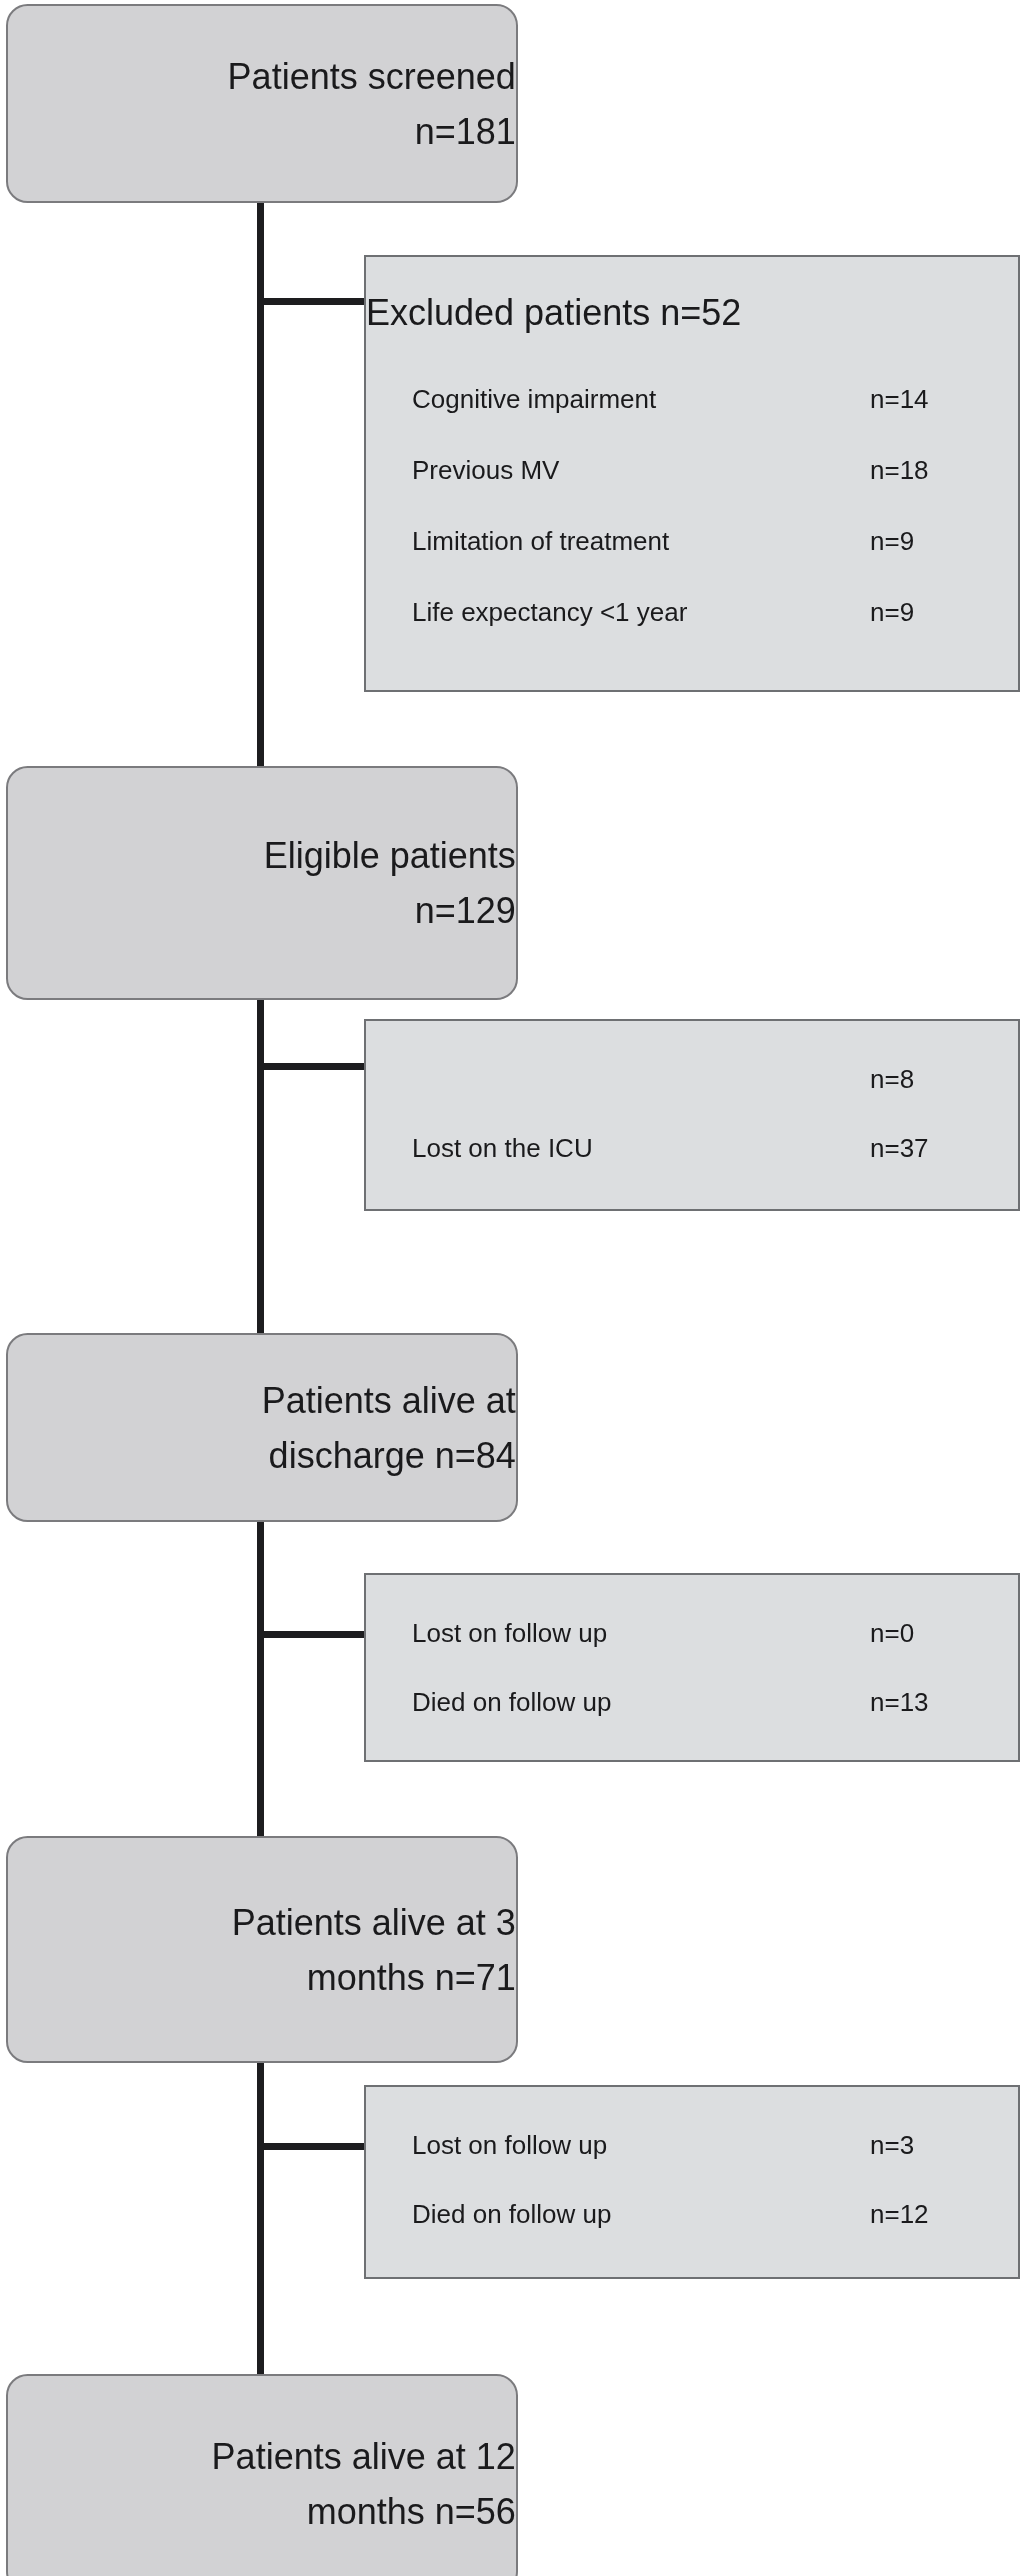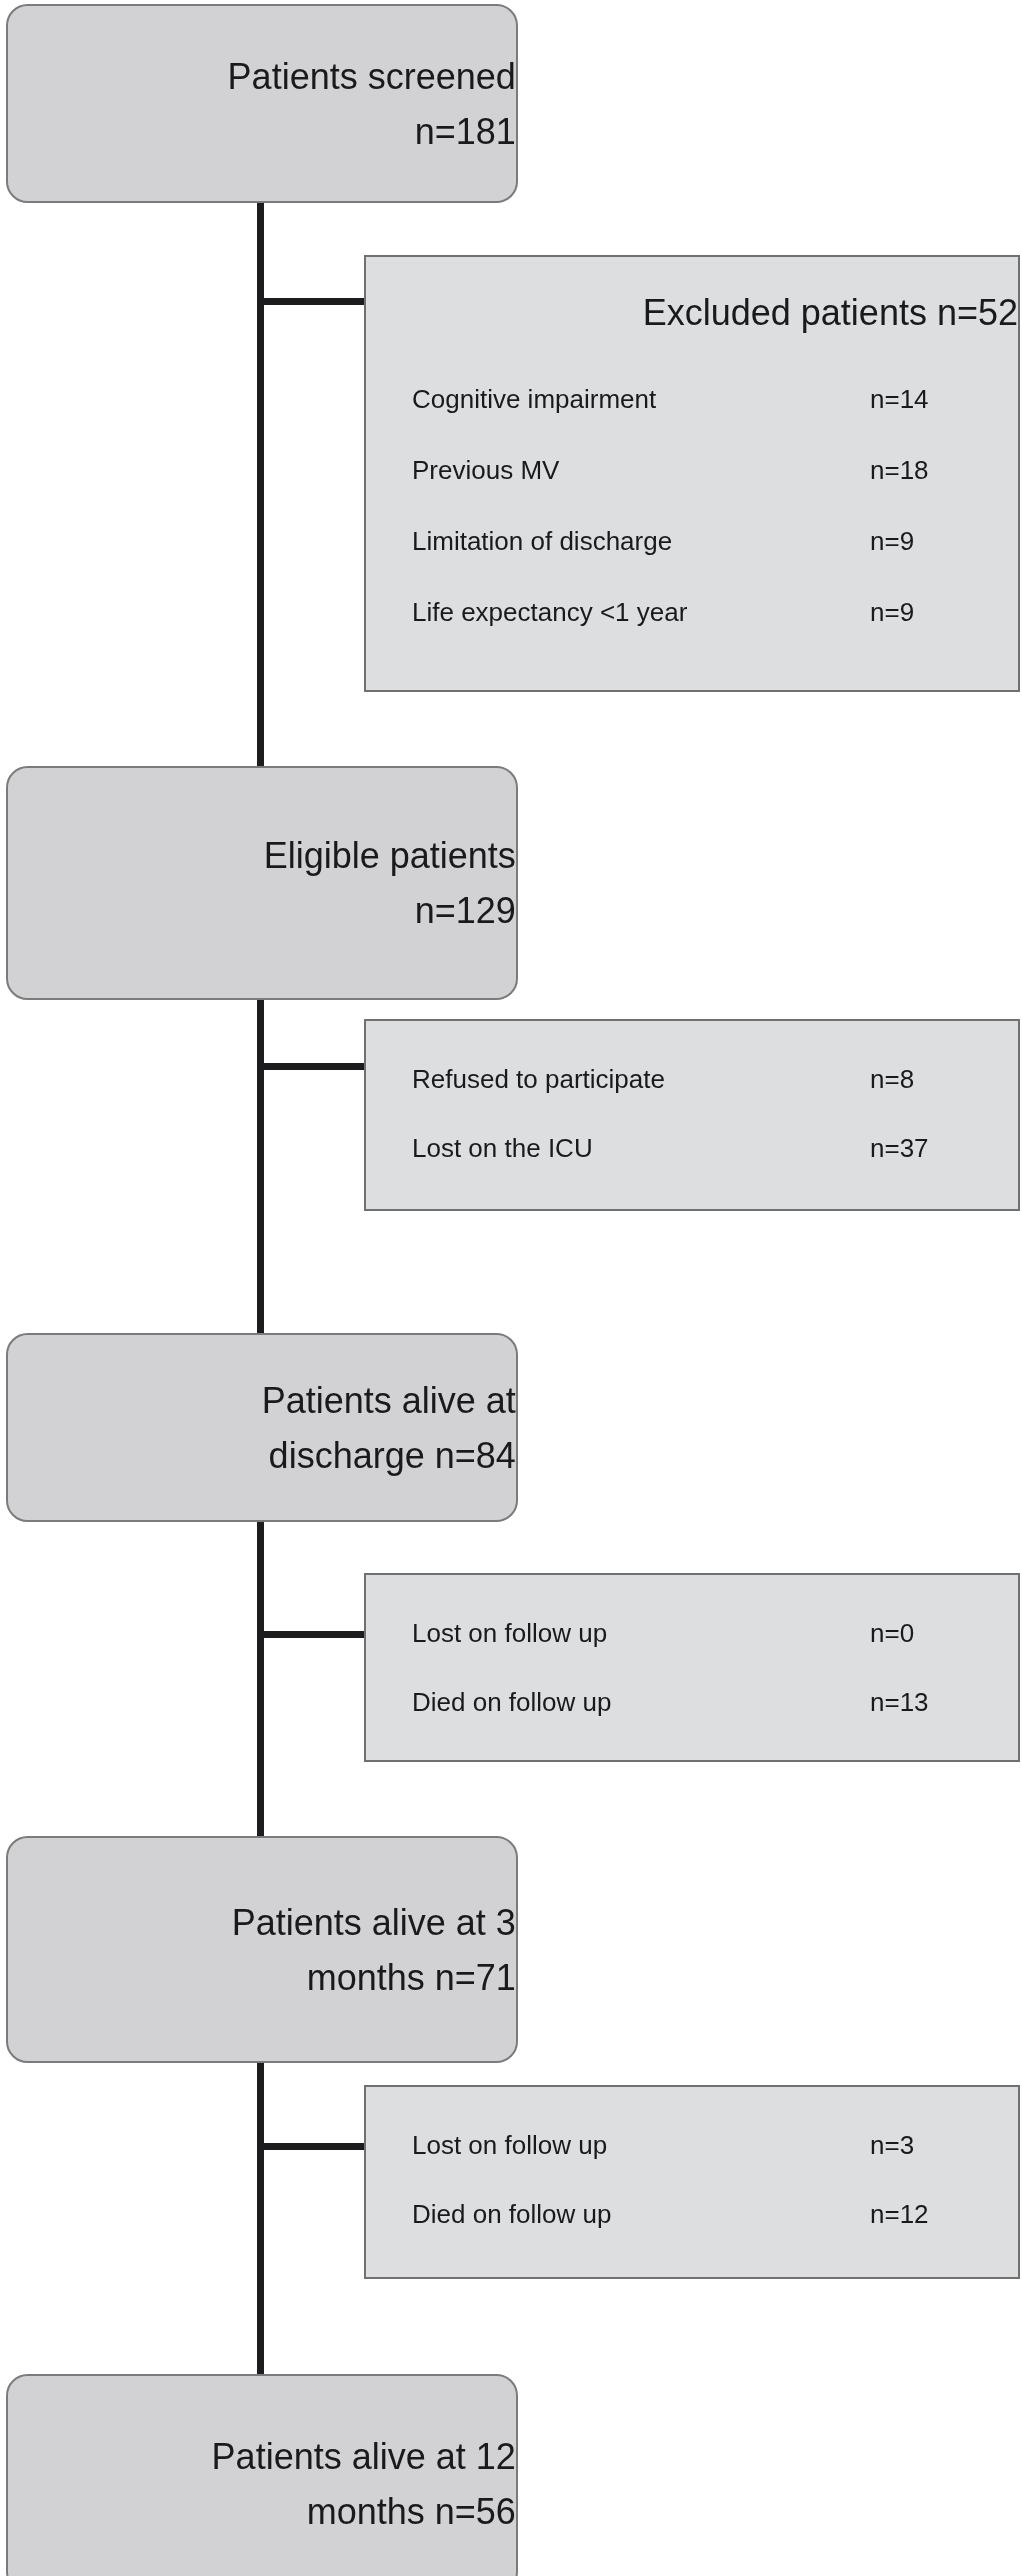--- a/index.html
+++ b/index.html
@@ -61,21 +61,21 @@
     width: 656px;
     box-sizing: border-box;
     background: var(--side-box-fill, #dcdee0);
     border: 2.2px solid var(--side-box-border, #6e7073);
     z-index: 2;
   }
   .sbox .stitle {
     margin-top: 35px;
     font-size: 36px;
     line-height: 42px;
-    text-align: right;
+    text-align: left;
     white-space: nowrap;
   }
   .rows {
     display: flex;
     flex-direction: column;
   }
   .rows-titled { margin-top: 49px; gap: 38px; }
   .rows-plain  { margin-top: 42px; gap: 36px; }
   .srow {
     position: relative;
@@ -128,34 +128,33 @@
     <div class="rows rows-titled">
       <div class="srow">
         <span class="slabel">Cognitive impairment</span>
         <span class="svalue">n=14</span>
       </div>
       <div class="srow">
         <span class="slabel">Previous MV</span>
         <span class="svalue">n=18</span>
       </div>
       <div class="srow">
-        <span class="slabel">Limitation of discharge</span>
+        <span class="slabel">Limitation of treatment</span>
         <span class="svalue">n=9</span>
       </div>
       <div class="srow">
         <span class="slabel">Life expectancy &lt;1 year</span>
         <span class="svalue">n=9</span>
       </div>
     </div>
   </div>
 
   <div class="sbox" style="top:1019px;height:192px">
     <div class="rows rows-plain">
       <div class="srow">
-        <span class="slabel">Refused to participate</span>
         <span class="svalue">n=8</span>
       </div>
       <div class="srow">
         <span class="slabel">Lost on the ICU</span>
         <span class="svalue">n=37</span>
       </div>
     </div>
   </div>
 
   <div class="sbox" style="top:1573px;height:189px">

